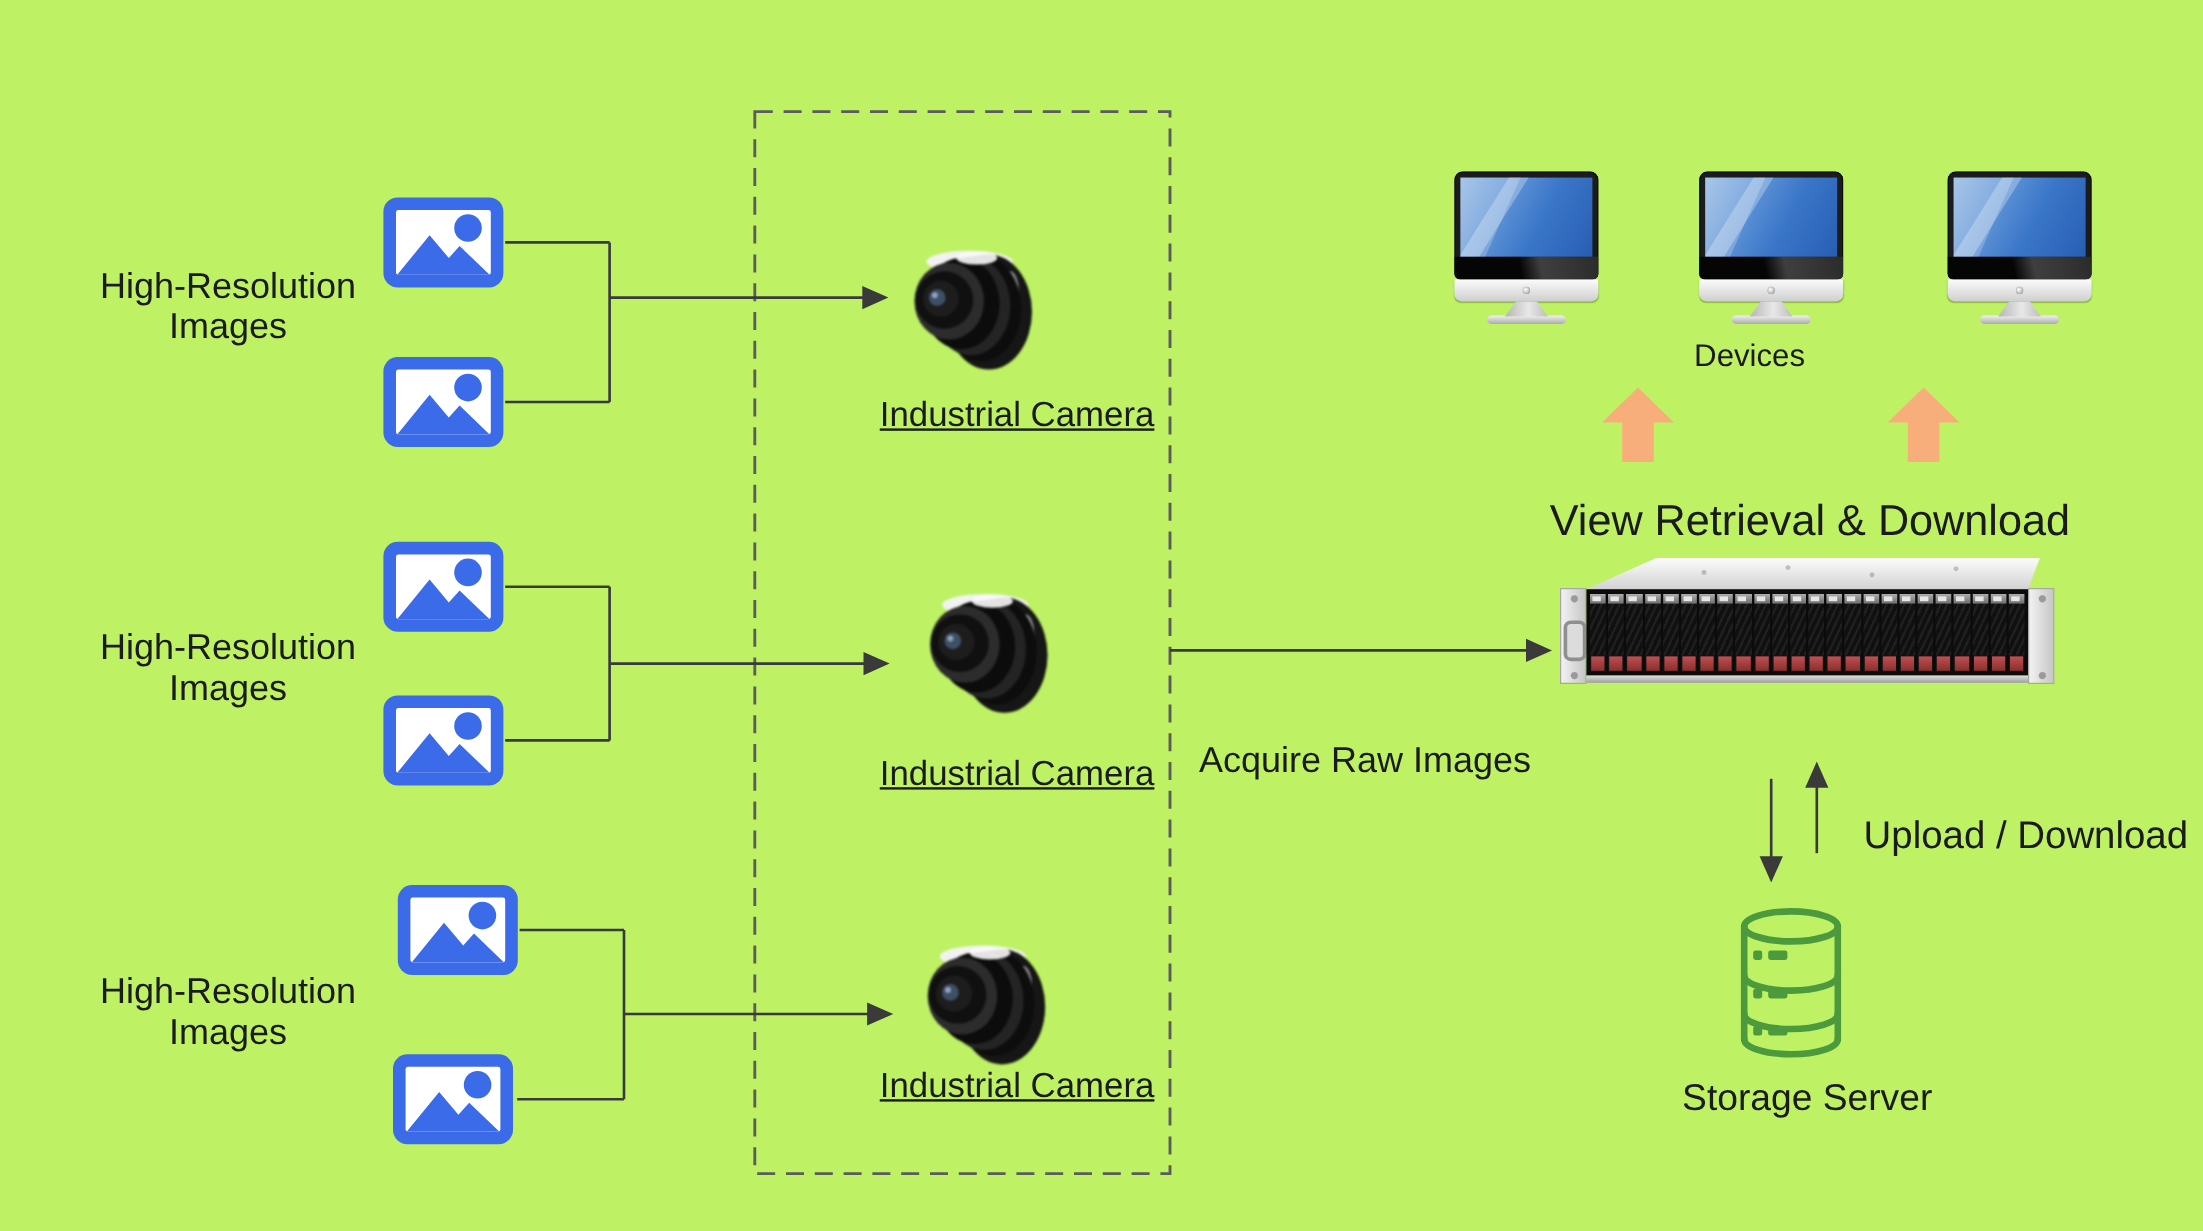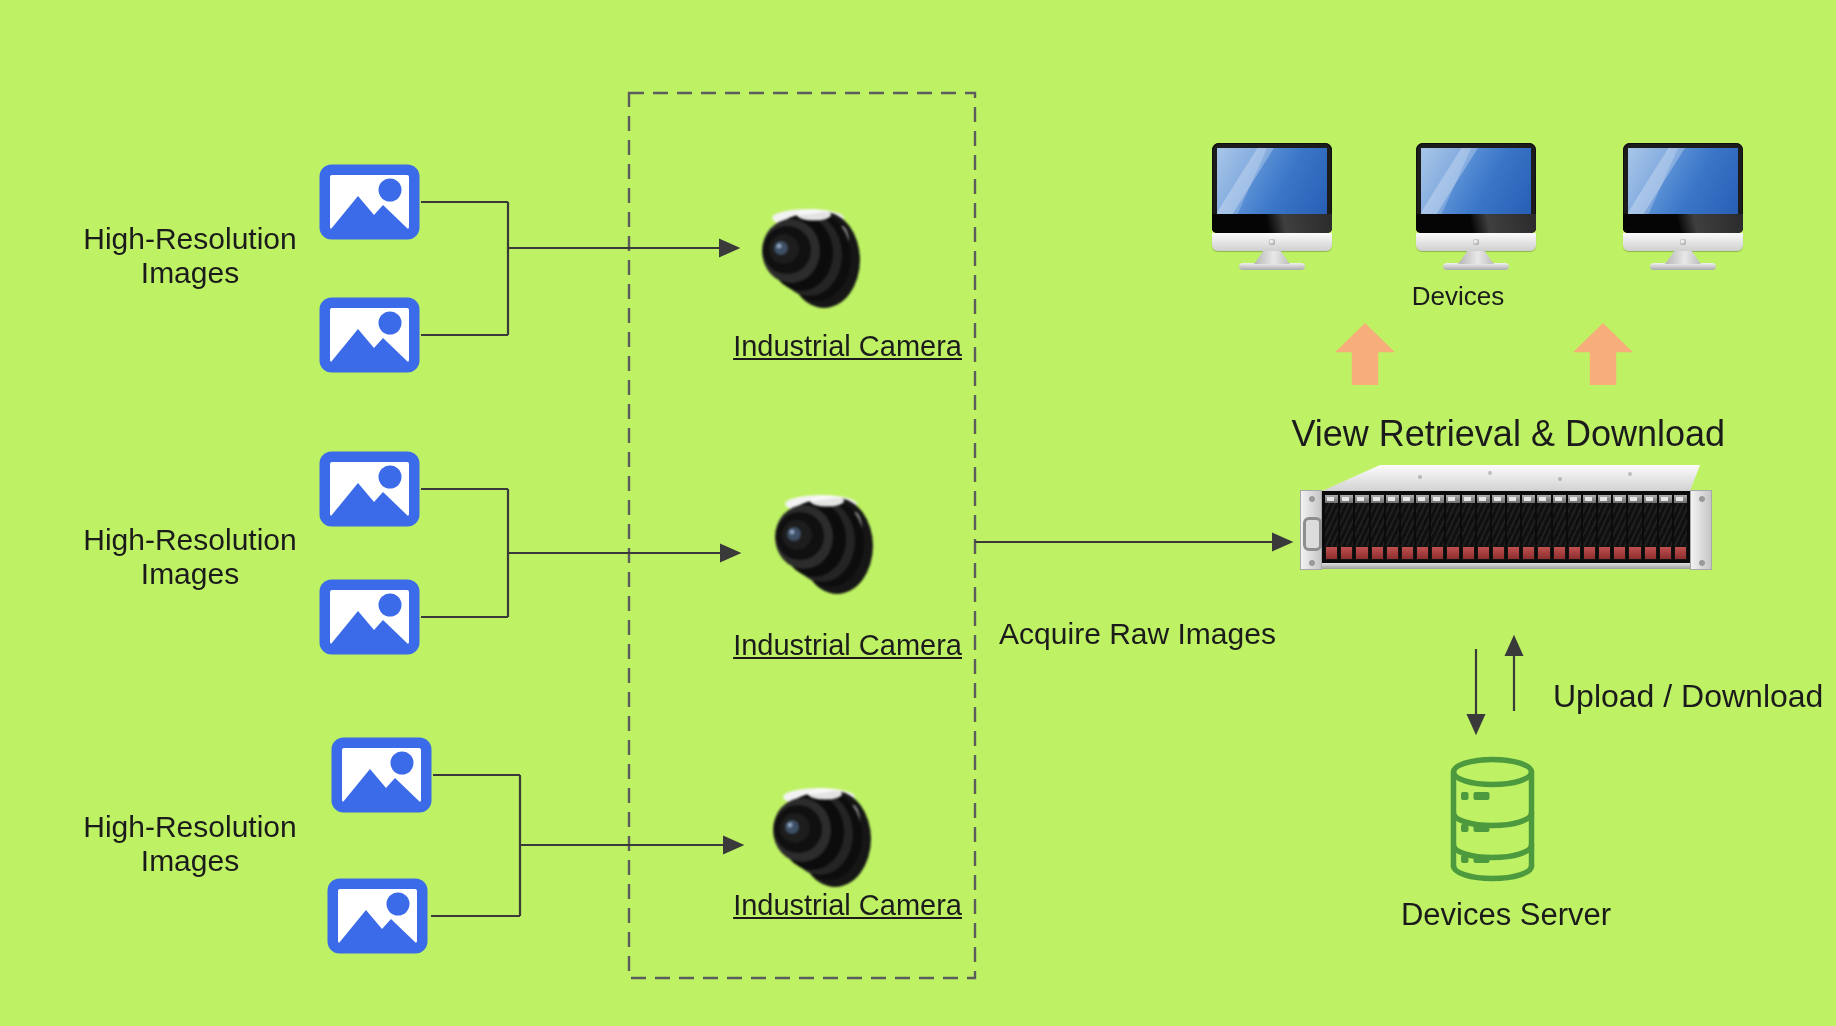--- a/index.html
+++ b/index.html
@@ -452,15 +452,15 @@
     <g class="fillg">
       <rect x="13" y="36" width="7.5" height="8" rx="2"></rect>
         <rect x="25.5" y="36" width="16" height="8" rx="2"></rect>
       <rect x="13" y="68" width="7.5" height="8" rx="2"></rect>
         <rect x="25.5" y="68" width="16" height="8" rx="2"></rect>
       <rect x="13" y="99" width="7.5" height="8" rx="2"></rect>
         <rect x="25.5" y="99" width="16" height="8" rx="2"></rect>
     </g>
   </svg>
 
-  <div class="lbl server-label">Devices Server</div>
+  <div class="lbl server-label">Storage Server</div>
 
 </div>
 
 </body></html>

